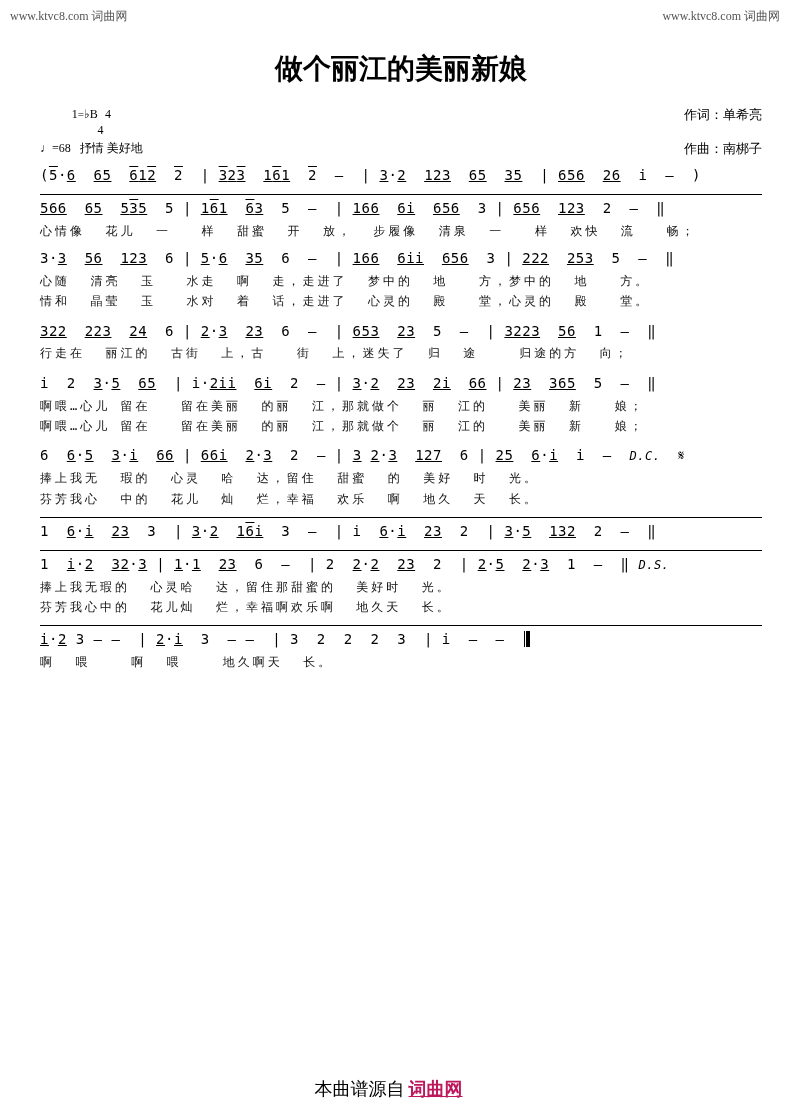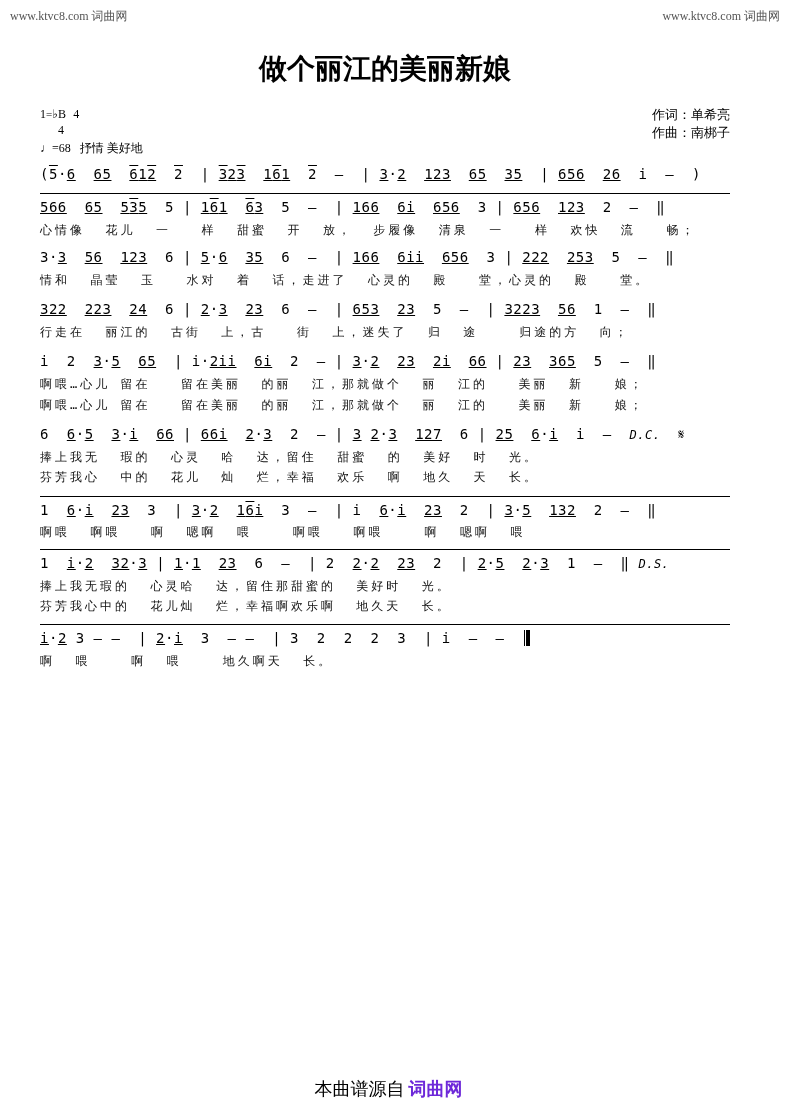--- a/index.html
+++ b/index.html
@@ -5,21 +5,21 @@
     * { margin: 0; padding: 0; box-sizing: border-box; }
     body {
       width: 790px;
       min-height: 1119px;
       background: #fff;
       font-family: "SimSun", "宋体", serif;
       color: #000;
       position: relative;
     }
     .content {
-      padding: 30px 60px 60px 40px;
+      padding: 30px 28px 60px 40px;
     }
     .title {
       text-align: center;
       font-size: 28px;
       font-weight: bold;
       margin-bottom: 18px;
       margin-top: 20px;
     }
     .meta-row {
       display: flex;
@@ -31,20 +31,21 @@
     .meta-left {
       display: flex;
       flex-direction: column;
       font-size: 13px;
     }
     .meta-right {
       display: flex;
       flex-direction: column;
       align-items: flex-end;
       font-size: 13px;
+      gap: 16px;
     }
     
     .score-block {
       font-family: "SimSun", "宋体", monospace;
       font-size: 13.5px;
       line-height: 1.7;
       margin-bottom: 6px;
       position: relative;
     }
     .score-block .note-row {
@@ -83,21 +84,21 @@
 
 <div style="position:absolute;top:8px;left:10px;font-size:12px;color:#555;">www.ktvc8.com 词曲网</div>
 <div style="position:absolute;top:8px;right:10px;font-size:12px;color:#555;">www.ktvc8.com 词曲网</div>
 
 <div class="content">
 
   <div class="title">做个丽江的美丽新娘</div>
 
   <div class="meta-row">
     <div class="meta-left">
-      <div style="font-size:13px;">
+      <div style="font-size:13px;text-align:center;">
         <span style="font-size:12px;">1</span><span style="font-size:11px;">=</span><span style="font-size:12px;">♭B</span>
         <span style="font-size:12px; margin-left:4px;">4</span><br>
         <span style="font-size:12px; margin-left:18px;">4</span>
       </div>
       <div style="font-size:12px;margin-top:2px;font-family:Liberation Serif, serif;">♩=68 &nbsp;&nbsp;抒情 美好地</div>
     </div>
     <div class="meta-right">
       <div>作词：单希亮</div>
       <div>作曲：南梆子</div>
     </div>
@@ -109,20 +110,21 @@
 
   <hr class="single">
 
   <div class="score-block">
     <span class="note-row"><u>566</u>&nbsp;&nbsp;<u>65</u>&nbsp;&nbsp;<u>5<span style="text-decoration:overline;">3</span>5</u>&nbsp;&nbsp;5&nbsp;|&nbsp;<u>1<span style="text-decoration:overline;">6</span>1</u>&nbsp;&nbsp;<u><span style="text-decoration:overline;">6</span>3</u>&nbsp;&nbsp;5&nbsp;&nbsp;—&nbsp;&nbsp;|&nbsp;<u>166</u>&nbsp;&nbsp;<u>6i</u>&nbsp;&nbsp;<u>656</u>&nbsp;&nbsp;3&nbsp;|&nbsp;<u>656</u>&nbsp;&nbsp;<u>123</u>&nbsp;&nbsp;2&nbsp;&nbsp;—&nbsp;&nbsp;‖</span>
     <span class="lyric-row">心情像  花儿  一   样  甜蜜  开  放，  步履像  清泉  一   样  欢快  流   畅；</span>
   </div>
 
   <div class="score-block">
     <span class="note-row">3·<u>3</u>&nbsp;&nbsp;<u>56</u>&nbsp;&nbsp;<u>123</u>&nbsp;&nbsp;6&nbsp;|&nbsp;<u>5</u>·<u>6</u>&nbsp;&nbsp;<u>35</u>&nbsp;&nbsp;6&nbsp;&nbsp;—&nbsp;&nbsp;|&nbsp;<u>166</u>&nbsp;&nbsp;<u>6ii</u>&nbsp;&nbsp;<u>656</u>&nbsp;&nbsp;3&nbsp;|&nbsp;<u>222</u>&nbsp;&nbsp;<u>253</u>&nbsp;&nbsp;5&nbsp;&nbsp;—&nbsp;&nbsp;‖</span>
+    <span class="lyric-row">心随  清亮  玉   水走  啊  走，走进了  梦中的  地   方，梦中的  地   方。</span>
     <span class="lyric-row2">情和  晶莹  玉   水对  着  话，走进了  心灵的  殿   堂，心灵的  殿   堂。</span>
   </div>
 
   <div class="score-block">
     <span class="note-row"><u>322</u>&nbsp;&nbsp;<u>223</u>&nbsp;&nbsp;<u>24</u>&nbsp;&nbsp;6&nbsp;|&nbsp;<u>2</u>·<u>3</u>&nbsp;&nbsp;<u>23</u>&nbsp;&nbsp;6&nbsp;&nbsp;—&nbsp;&nbsp;|&nbsp;<u>653</u>&nbsp;&nbsp;<u>23</u>&nbsp;&nbsp;5&nbsp;&nbsp;—&nbsp;&nbsp;|&nbsp;<u>3223</u>&nbsp;&nbsp;<u>56</u>&nbsp;&nbsp;1&nbsp;&nbsp;—&nbsp;&nbsp;‖</span>
     <span class="lyric-row2">行走在  丽江的  古街  上，古   街  上，迷失了  归  途    归途的方  向；</span>
   </div>
 
   <div class="score-block">
     <span class="note-row">i&nbsp;&nbsp;2&nbsp;&nbsp;<u>3</u>·<u>5</u>&nbsp;&nbsp;<u>65</u>&nbsp;&nbsp;|&nbsp;i·<u>2ii</u>&nbsp;&nbsp;<u>6i</u>&nbsp;&nbsp;2&nbsp;&nbsp;—&nbsp;|&nbsp;<u>3</u>·<u>2</u>&nbsp;&nbsp;<u>23</u>&nbsp;&nbsp;<u>2i</u>&nbsp;&nbsp;<u>66</u>&nbsp;|&nbsp;<u>23</u>&nbsp;&nbsp;<u>365</u>&nbsp;&nbsp;5&nbsp;&nbsp;—&nbsp;&nbsp;‖</span>
@@ -133,21 +135,20 @@
   <div class="score-block">
     <span class="note-row">6&nbsp;&nbsp;<u>6</u>·<u>5</u>&nbsp;&nbsp;<u>3</u>·<u>i</u>&nbsp;&nbsp;<u>66</u>&nbsp;|&nbsp;<u>66i</u>&nbsp;&nbsp;<u>2</u>·<u>3</u>&nbsp;&nbsp;2&nbsp;&nbsp;—&nbsp;|&nbsp;<u>3</u>&nbsp;<u>2</u>·<u>3</u>&nbsp;&nbsp;<u>127</u>&nbsp;&nbsp;6&nbsp;|&nbsp;<u>25</u>&nbsp;&nbsp;<u>6</u>·<u>i</u>&nbsp;&nbsp;i&nbsp;&nbsp;—&nbsp;&nbsp;<span class="dc-text">D.C.</span>&nbsp;&nbsp;𝄋</span>
     <span class="lyric-row">捧上我无  瑕的  心灵  哈  达，留住  甜蜜  的  美好  时  光。</span>
     <span class="lyric-row2">芬芳我心  中的  花儿  灿  烂，幸福  欢乐  啊  地久  天  长。</span>
   </div>
 
   <hr class="single">
 
   <div class="score-block">
     <span class="note-row">1&nbsp;&nbsp;<u>6</u>·<u>i</u>&nbsp;&nbsp;<u>23</u>&nbsp;&nbsp;3&nbsp;&nbsp;|&nbsp;<u>3</u>·<u>2</u>&nbsp;&nbsp;<u>1<span style="text-decoration:overline;">6</span>i</u>&nbsp;&nbsp;3&nbsp;&nbsp;—&nbsp;&nbsp;|&nbsp;i&nbsp;&nbsp;<u>6</u>·<u>i</u>&nbsp;&nbsp;<u>23</u>&nbsp;&nbsp;2&nbsp;&nbsp;|&nbsp;<u>3</u>·<u>5</u>&nbsp;&nbsp;<u>132</u>&nbsp;&nbsp;2&nbsp;&nbsp;—&nbsp;&nbsp;‖</span>
-    <span class="lyric-row">啊喂  啊喂   啊  嗯啊  喂    啊喂   啊喂    啊  嗯啊  喂</span>
   </div>
 
   <hr class="single" style="margin-top:4px;">
 
   <div class="score-block">
     <span class="note-row">1&nbsp;&nbsp;<u>i</u>·<u>2</u>&nbsp;&nbsp;<u>32</u>·<u>3</u>&nbsp;|&nbsp;<u>1</u>·<u>1</u>&nbsp;&nbsp;<u>23</u>&nbsp;&nbsp;6&nbsp;&nbsp;—&nbsp;&nbsp;|&nbsp;2&nbsp;&nbsp;<u>2</u>·<u>2</u>&nbsp;&nbsp;<u>23</u>&nbsp;&nbsp;2&nbsp;&nbsp;|&nbsp;<u>2</u>·<u>5</u>&nbsp;&nbsp;<u>2</u>·<u>3</u>&nbsp;&nbsp;1&nbsp;&nbsp;—&nbsp;&nbsp;‖&nbsp;<span class="ds-text">D.S.</span></span>
     <span class="lyric-row">捧上我无瑕的  心灵哈  达，留住那甜蜜的  美好时  光。</span>
     <span class="lyric-row2">芬芳我心中的  花儿灿  烂，幸福啊欢乐啊  地久天  长。</span>
   </div>
 
@@ -155,14 +156,14 @@
 
   <div class="score-block">
     <span class="note-row"><u>i</u>·<u>2</u>&nbsp;3&nbsp;—&nbsp;—&nbsp;&nbsp;|&nbsp;<u>2</u>·<u>i</u>&nbsp;&nbsp;3&nbsp;&nbsp;—&nbsp;—&nbsp;&nbsp;|&nbsp;3&nbsp;&nbsp;2&nbsp;&nbsp;2&nbsp;&nbsp;2&nbsp;&nbsp;3&nbsp;&nbsp;|&nbsp;i&nbsp;&nbsp;—&nbsp;&nbsp;—&nbsp;&nbsp;<span style="border-right:1px solid #000;padding-right:2px;"></span><span style="border-right:4px solid #000;padding-right:1px;"></span></span>
     <span class="lyric-row">啊  喂    啊  喂    地久啊天  长。</span>
   </div>
 
 </div>
 
 <div style="position:absolute;bottom:18px;left:0;right:13px;display:flex;justify-content:center;align-items:flex-start;font-size:18px;">
   <span>本曲谱源自</span>
-  <span class="red-text" style="color:#6d28d9;font-weight:bold;margin-left:4px;">词曲网</span>
+  <span class="red-text" style="color:#be185d;font-weight:bold;margin-left:4px;text-decoration:underline;">词曲网</span>
 </div>
 
 </body></html>

